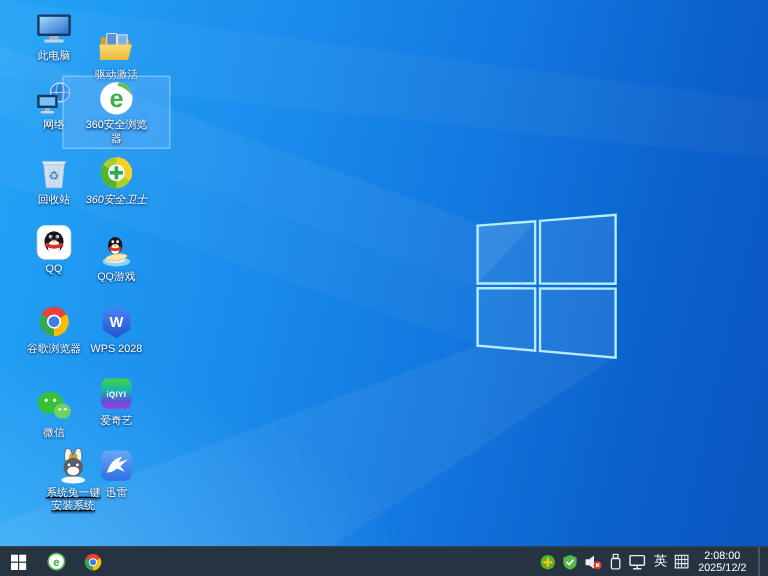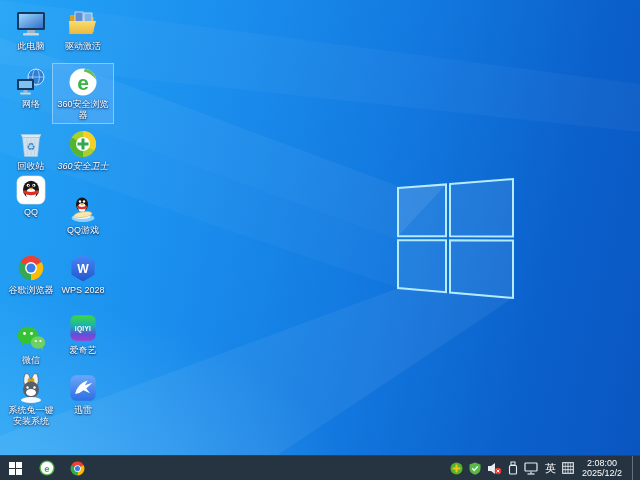--- a/index.html
+++ b/index.html
@@ -4,21 +4,21 @@
 <style>
   html,body{margin:0;padding:0;}
   body{width:640px;height:480px;overflow:hidden;font-family:"Liberation Sans","DejaVu Sans",sans-serif;-webkit-font-smoothing:antialiased;}
   .desktop{position:relative;width:640px;height:480px;
     background-image:
       radial-gradient(620px 360px at -4% 108%, rgba(130,220,255,.40), rgba(130,220,255,0) 62%),
       linear-gradient(103deg,#24a4f6 0%,#1b8fee 30%,#1278df 58%,#0b60cb 82%,#0a55c0 100%);
     }
   .fx{position:absolute;left:0;top:0;pointer-events:none;}
   
-  .di{position:absolute;width:52px;text-align:center;padding:2px 4px 2px;cursor:default;}
+  .di{position:absolute;width:52px;text-align:center;padding:2px 18px 2px;cursor:default;}
   .di .ic{width:34px;height:32px;margin:0 auto;display:flex;align-items:center;justify-content:center;}
   .di .lb{font-size:9px;line-height:11px;color:#fff;max-width:54px;margin:1px auto 0;
           text-shadow:0 1px 2px rgba(0,30,80,.9),0 0 2px rgba(0,30,80,.55);word-break:break-all;}
   .di.sel{background:rgba(105,180,250,.38);outline:1px solid rgba(185,225,255,.65);}
   
   .taskbar{position:absolute;left:0;bottom:0;width:640px;height:25px;background:#263340;
            border-top:1px solid rgba(255,255,255,.07);display:flex;align-items:center;box-sizing:border-box;}
   .tb-btn{width:31px;height:25px;display:flex;align-items:center;justify-content:center;}
   .tray{margin-left:auto;display:flex;align-items:center;gap:6px;height:25px;padding-right:2px;}
   .tray .ti{display:flex;align-items:center;justify-content:center;height:25px;}
@@ -56,21 +56,21 @@
           </defs>
         <rect x="2" y="3" width="28" height="18" rx="1.5" fill="#123a63"></rect>
         <rect x="4" y="5" width="24" height="14" fill="url(#g-scr)"></rect>
         <rect x="12" y="21" width="8" height="3" fill="#9fb6c8"></rect>
         <rect x="8" y="24" width="16" height="2.5" rx="1" fill="#c9d6e2"></rect>
       </svg>
     </div>
     <div class="lb">此电脑</div>
   </div>
 
-  <div class="di" style="left:53px;top:6px;">
+  <div class="di" style="left:53px;top:22px;">
     <div class="ic">
       <svg width="32" height="30" viewBox="0 0 32 30">
         <defs>
             <linearGradient id="g-fld" x1="0" y1="0" x2="0" y2="1">
               <stop offset="0" stop-color="#f8dc6e"></stop>
               <stop offset="1" stop-color="#ecb93e"></stop>
             </linearGradient>
           </defs>
         <path d="M3 6 h9 l2 2 h13 v15 h-24 z" fill="#d99f2b"></path>
         <rect x="8" y="3" width="8" height="13" fill="#5b8fd8" stroke="#eef5ff" stroke-width="0.7"></rect>
@@ -128,21 +128,21 @@
         <path d="M16 3 a13 13 0 0 1 11.3 19.5 L16 16 Z" fill="#f4d126"></path>
         <path d="M16 29 a13 13 0 0 1 -11.3 -19.5 L16 16 Z" fill="#53b52e"></path>
         <circle cx="16" cy="16" r="7" fill="#ffffff"></circle>
         <rect x="14.5" y="10.5" width="3" height="11" fill="#2fa84f"></rect>
         <rect x="10.5" y="14.5" width="11" height="3" fill="#2fa84f"></rect>
       </svg>
     </div>
     <div class="lb">360安全卫士</div>
   </div>
 
-  <div class="di" style="left:1px;top:172px;">
+  <div class="di" style="left:1px;top:184px;">
     <div class="ic">
       <svg width="30" height="30" viewBox="0 0 32 32">
         <rect x="1" y="1" width="30" height="30" rx="7" fill="#ffffff" stroke="#e3e3e3" stroke-width="0.6"></rect>
         <ellipse cx="16" cy="15.5" rx="8.5" ry="9.5" fill="#15171a"></ellipse>
         <ellipse cx="16" cy="20" rx="5.5" ry="6" fill="#ffffff"></ellipse>
         <circle cx="13" cy="11" r="1.6" fill="#ffffff"></circle>
           <circle cx="19" cy="11" r="1.6" fill="#ffffff"></circle>
         <circle cx="13.3" cy="11.2" r="0.7" fill="#15171a"></circle>
           <circle cx="18.7" cy="11.2" r="0.7" fill="#15171a"></circle>
         <path d="M13.5 13.6 h5 l-2.5 2.2 z" fill="#f5a623"></path>
@@ -225,21 +225,21 @@
               <stop offset="1" stop-color="#a83bd4"></stop>
         </linearGradient>
           </defs>
         <rect x="2.5" y="2.5" width="27" height="27" rx="6" fill="url(#g-iqy)"></rect>
         <text x="16" y="19" font-size="7" font-weight="bold" fill="#ffffff" text-anchor="middle" letter-spacing="0.3" font-family="Liberation Sans,sans-serif">iQIYI</text>
       </svg>
     </div>
     <div class="lb">爱奇艺</div>
   </div>
 
-  <div class="di" style="left:1px;top:370px;">
+  <div class="di" style="left:17px;top:370px;text-decoration:underline;">
     <div class="ic">
       <svg width="32" height="32" viewBox="0 0 32 32">
         <path d="M10 2 q-3 8 1 13 l5 -2 q0 -8 -3.5 -11.5 z" fill="#f2f2f2" stroke="#4a4a4a" stroke-width="0.6"></path>
         <path d="M22 2 q3 8 -1 13 l-5 -2 q0 -8 3.5 -11.5 z" fill="#f2f2f2" stroke="#4a4a4a" stroke-width="0.6"></path>
         <polygon points="12.5,8 14.2,5 16,8 17.8,5 19.5,8 19,11 13,11" fill="#d4a017"></polygon>
         <circle cx="16" cy="17.5" r="8" fill="#585f66"></circle>
         <ellipse cx="16" cy="20.5" rx="5" ry="3.5" fill="#ffffff"></ellipse>
         <circle cx="12.5" cy="15.5" r="1.2" fill="#ffffff"></circle>
           <circle cx="19.5" cy="15.5" r="1.2" fill="#ffffff"></circle>
         <ellipse cx="16" cy="28" rx="10" ry="3" fill="#ffffff" opacity="0.95"></ellipse>

